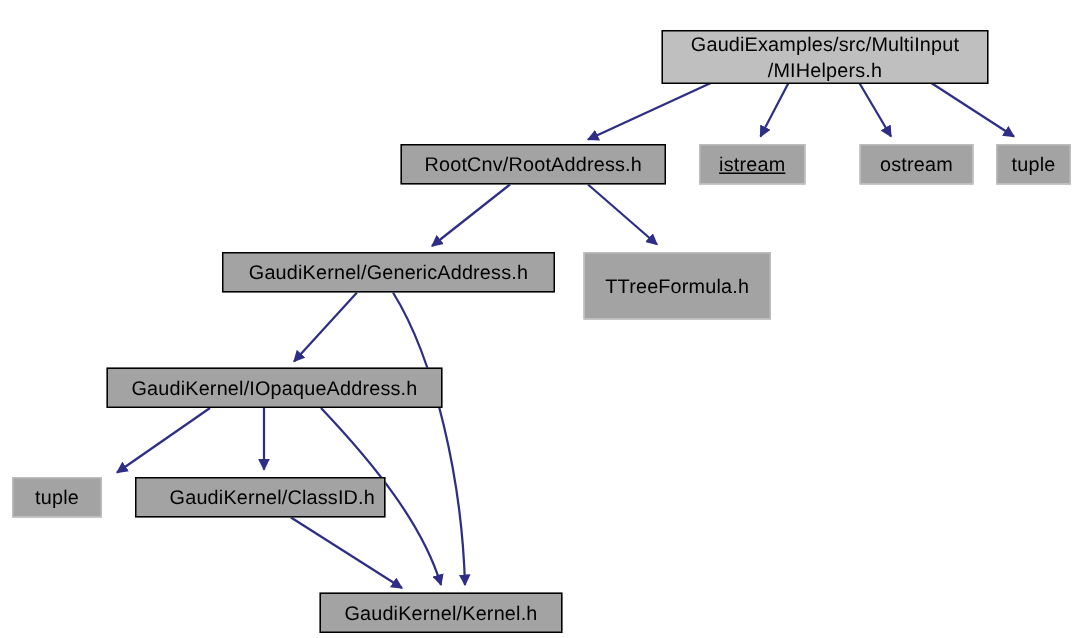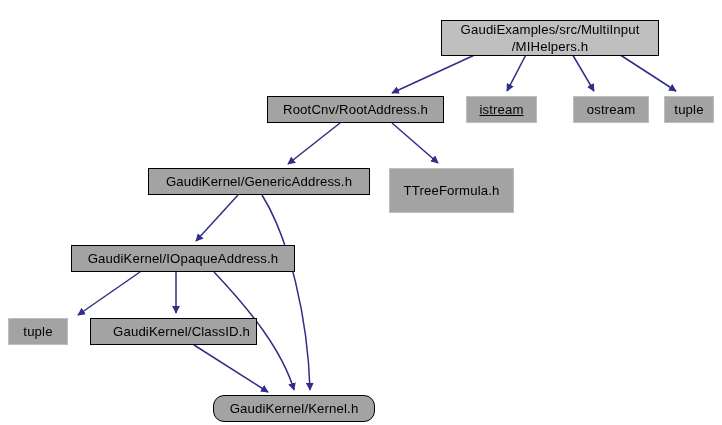--- a/index.html
+++ b/index.html
@@ -119,17 +119,17 @@
   </div>
 
   <div class="node thin" style="left:8px; top:318px; width:60px; height:27px;">
     <span class="node-label">tuple</span>
   </div>
 
   <div class="node thick" style="left:90px; top:318px; width:167px; height:27px;justify-content:flex-end;">
     <span class="node-label">GaudiKernel/ClassID.h</span>
   </div>
 
-  <div class="node thick" style="left:213px; top:395px; width:162px; height:27px;border-radius:11px;">
+  <div class="node thick" style="left:213px; top:395px; width:162px; height:27px;">
     <span class="node-label">GaudiKernel/Kernel.h</span>
   </div>
 
 </div>
 
 </body></html>

